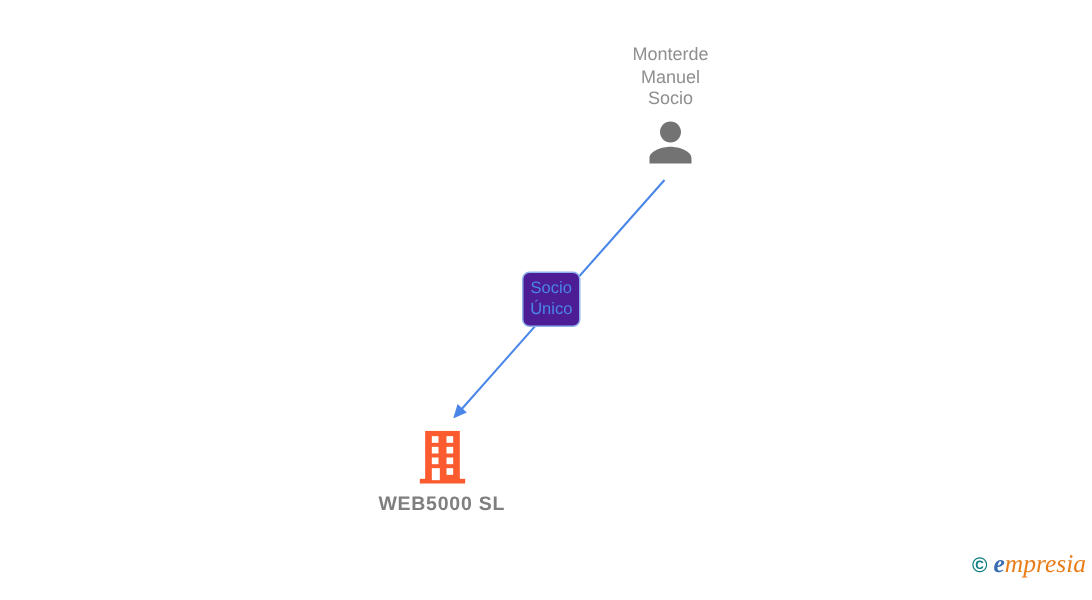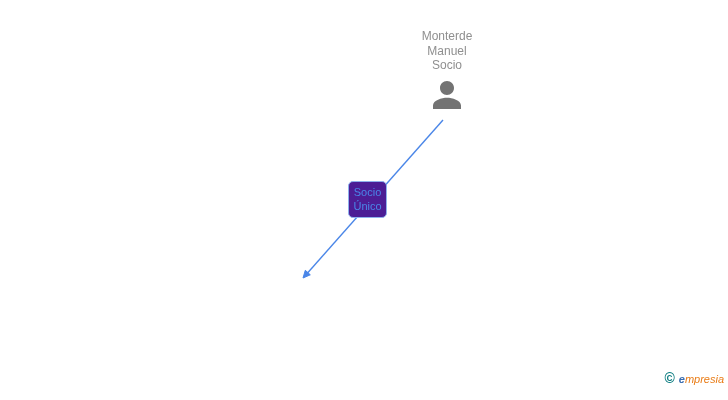--- a/index.html
+++ b/index.html
@@ -36,21 +36,21 @@
   .building-icon { width: 32px; height: 36px; }
   .building-fill { fill: var(--building-icon, #fb5b2e); }
   .building-window { fill: #ffffff; }
   .company-name { margin-top: 5px; font-size: 13px; font-weight: bold;
                   letter-spacing: 0.5px; color: var(--company-text, #7f7f7f); text-align: center; }
 
   
   .footer-logo { position: absolute; right: 4px; bottom: 2px;
                  display: flex; align-items: baseline; gap: 4px; cursor: pointer; }
   .copyright-sym { color: var(--copyright, #0c7d80); font-size: 14px; font-weight: bold; }
-  .brand { font-family: Liberation Sans, sans-serif; font-style: italic; font-size: 11px; text-align: right; }
+  .brand { font-family: Liberation Serif, serif; font-style: italic; font-size: 17px; text-align: right; }
   .brand-e { color: var(--brand-e, #3a6db0); font-weight: bold; }
   .brand-rest { color: var(--brand-rest, #e97c16); }
 </style>
 </head>
 <body>
 
 <div class="canvas">
 
   <svg class="edge-svg" width="728" height="400" viewBox="0 0 728 400">
     <line class="edge-line" x1="443" y1="120" x2="304" y2="277"></line>
@@ -66,19 +66,34 @@
     <svg class="person-icon" viewBox="0 0 24 24">
       <path class="person-fill" d="M12 12c2.21 0 4-1.79 4-4s-1.79-4-4-4-4 1.79-4 4 1.79 4 4 4zm0 1.6c-2.9 0-8 1.45-8 4.4v2h16v-2c0-2.95-5.1-4.4-8-4.4z"></path>
     </svg>
   </div>
 
   <div class="edge-label">
     <div>Socio</div>
     <div>Único</div>
   </div>
 
+  <div class="company-node">
+    <svg class="building-icon" viewBox="0 0 36 40">
+      <rect class="building-fill" x="5" y="0" width="26" height="37"></rect>
+      <rect class="building-fill" x="1" y="36" width="34" height="3.5"></rect>
+      <rect class="building-window" x="10" y="4" width="5" height="5"></rect>
+      <rect class="building-window" x="21" y="4" width="5" height="5"></rect>
+      <rect class="building-window" x="10" y="12" width="5" height="5"></rect>
+      <rect class="building-window" x="21" y="12" width="5" height="5"></rect>
+      <rect class="building-window" x="10" y="20" width="5" height="5"></rect>
+      <rect class="building-window" x="21" y="20" width="5" height="5"></rect>
+      <rect class="building-window" x="21" y="28" width="5" height="5"></rect>
+      <rect class="building-window" x="10" y="28" width="6" height="9"></rect>
+    </svg>
+    <div class="company-name">WEB5000 SL</div>
+  </div>
 
   <div class="footer-logo">
     <span class="copyright-sym">©</span>
     <span class="brand"><span class="brand-e">e</span><span class="brand-rest">mpresia</span></span>
   </div>
 
 </div>
 
 </body></html>

